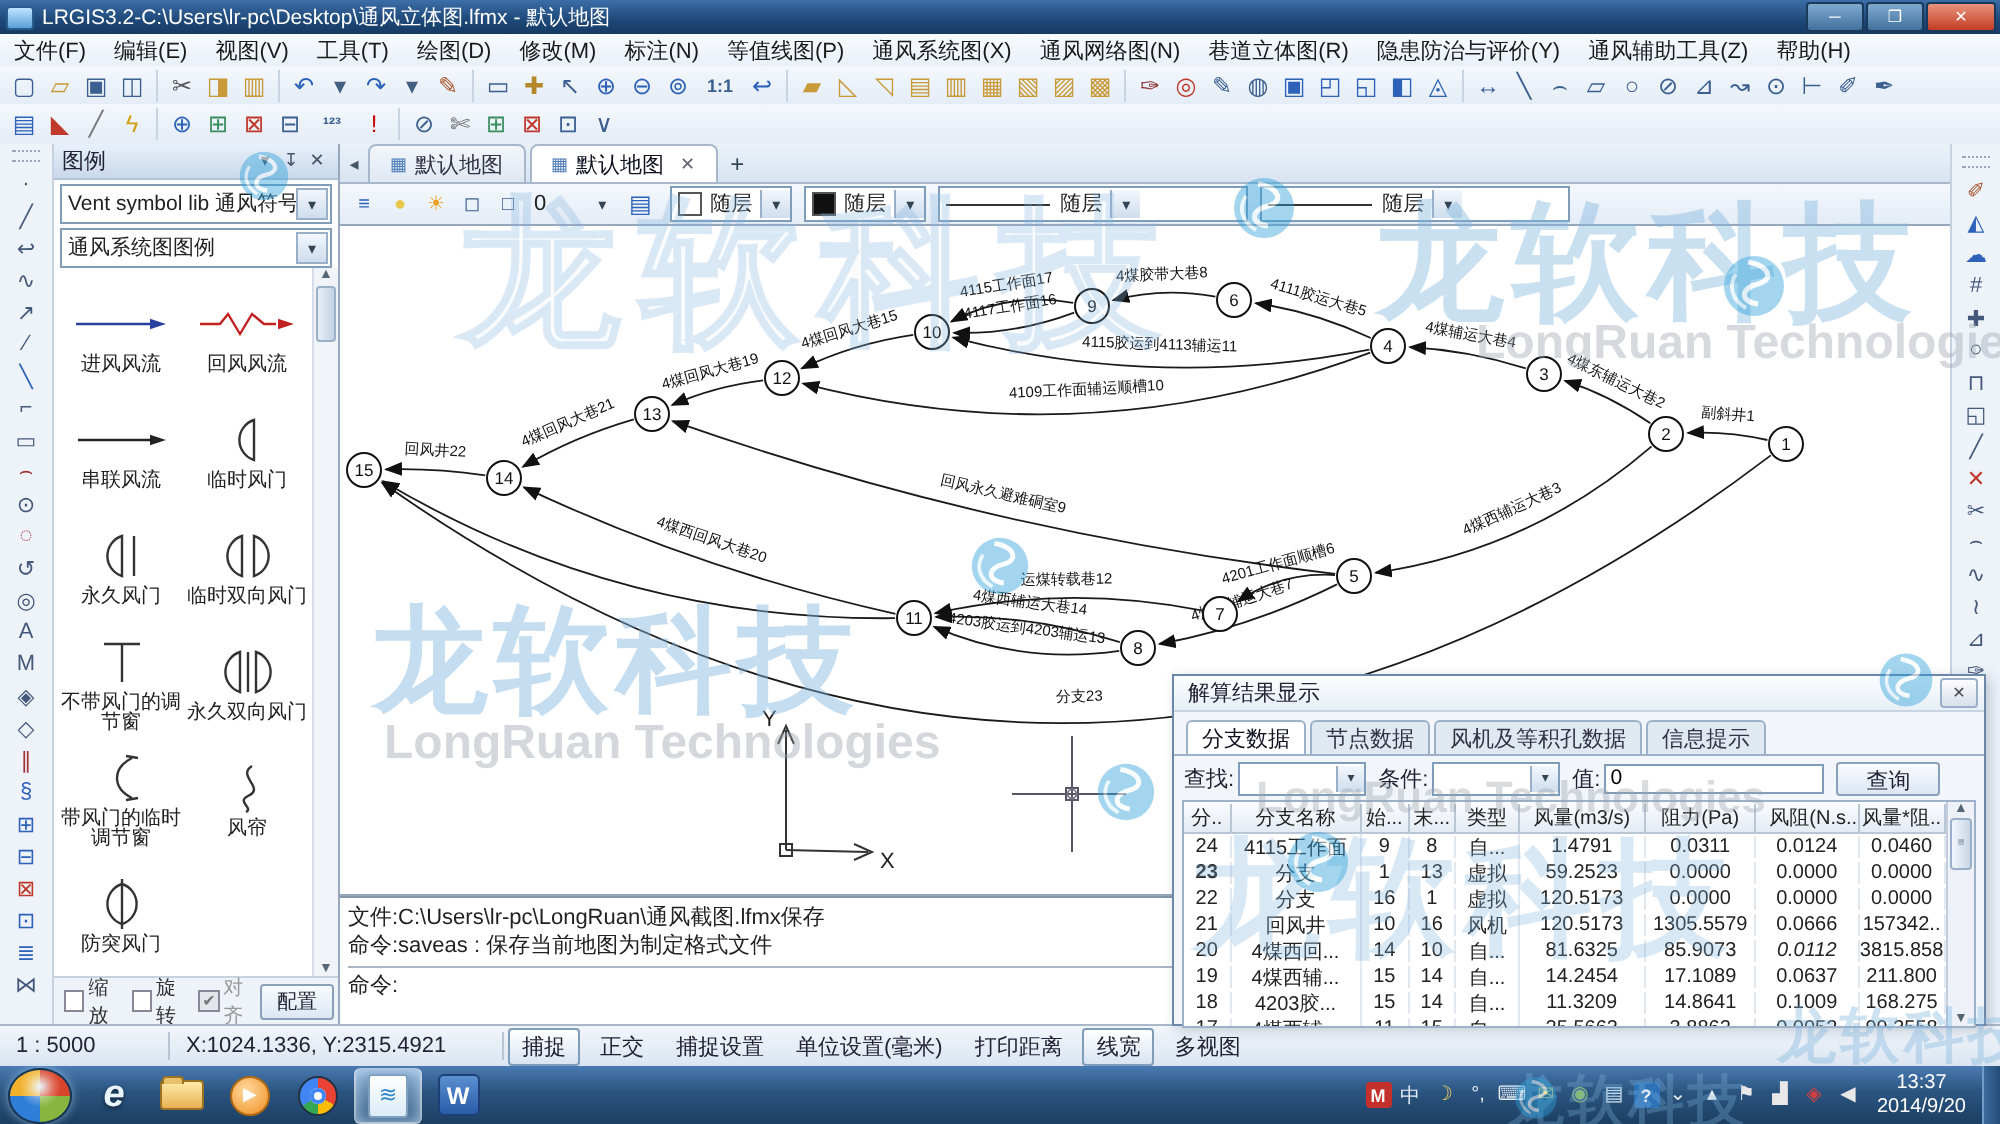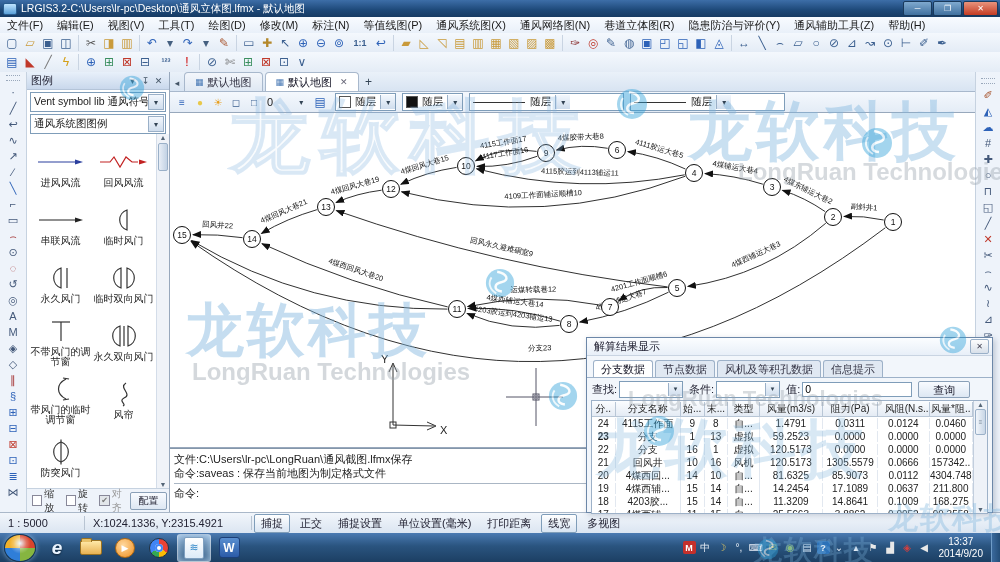--- a/index.html
+++ b/index.html
@@ -747,22 +747,22 @@
             <span class="rp-cell" style="width: 44px;">157342..</span>
           </div>
           <div class="rp-row">
             <span class="rp-cell" style="width: 24px;">20</span>
             <span class="rp-cell" style="width: 66px;">4煤西回...</span>
             <span class="rp-cell" style="width: 24px;">14</span>
             <span class="rp-cell" style="width: 24px;">10</span>
             <span class="rp-cell" style="width: 32px;">自...</span>
             <span class="rp-cell" style="width: 64px;">81.6325</span>
             <span class="rp-cell" style="width: 56px;">85.9073</span>
-            <span class="rp-cell" style="width: 52px;">0.0112</span>
-            <span class="rp-cell" style="width: 44px;">4304.748</span>
+            <span class="rp-cell" style="width: 52px; font-style: italic;">0.0112</span>
+            <span class="rp-cell" style="width: 44px;">3815.858</span>
           </div>
           <div class="rp-row">
             <span class="rp-cell" style="width: 24px;">19</span>
             <span class="rp-cell" style="width: 66px;">4煤西辅...</span>
             <span class="rp-cell" style="width: 24px;">15</span>
             <span class="rp-cell" style="width: 24px;">14</span>
             <span class="rp-cell" style="width: 32px;">自...</span>
             <span class="rp-cell" style="width: 64px;">14.2454</span>
             <span class="rp-cell" style="width: 56px;">17.1089</span>
             <span class="rp-cell" style="width: 52px;">0.0637</span>

